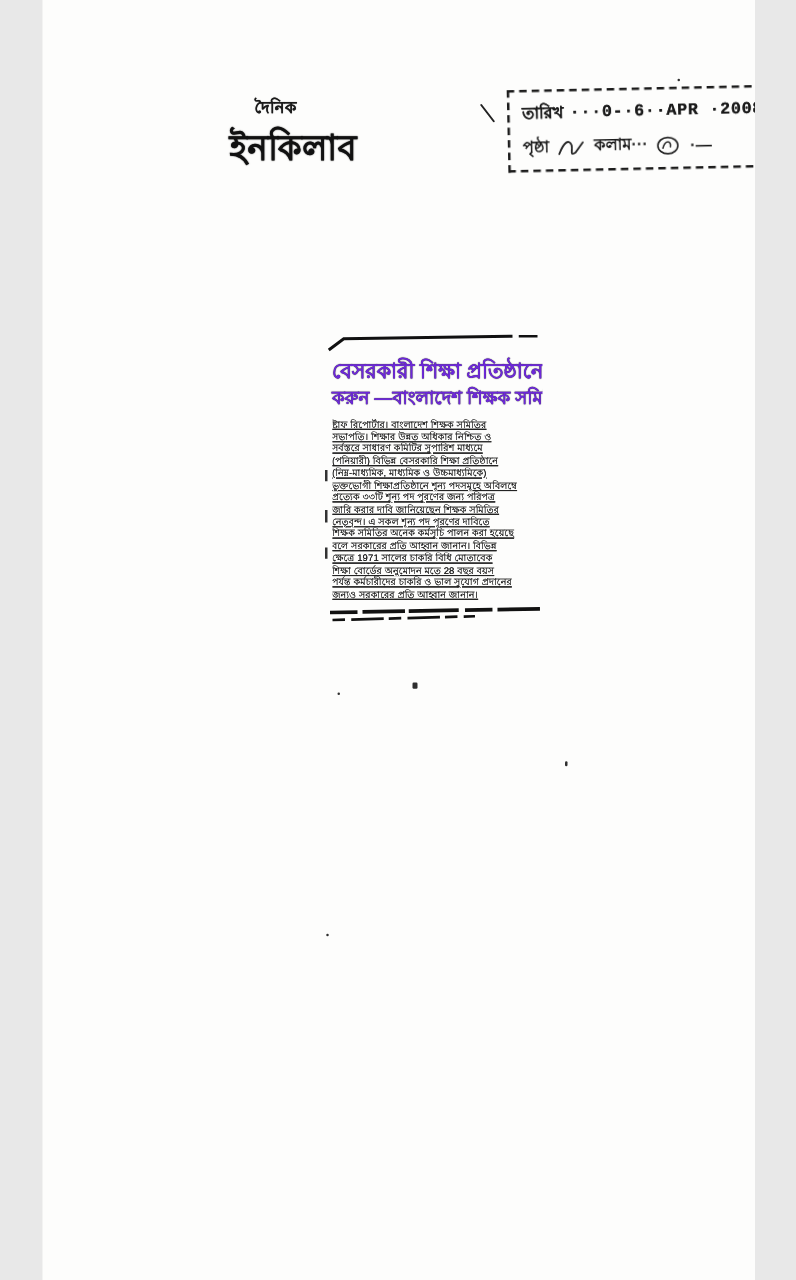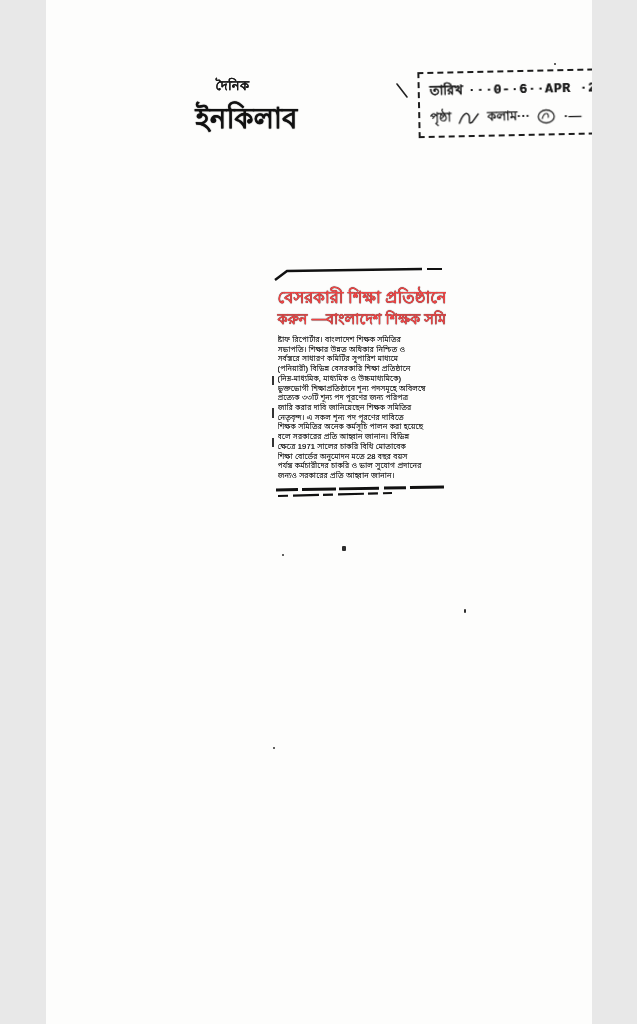--- a/index.html
+++ b/index.html
@@ -8,20 +8,21 @@
     background: #e8e8e8;
   }
   .scan-page {
     position: relative;
     width: 546px;
     height: 1024px;
     margin: 0 auto;
     background: #fdfdfc;
     overflow: hidden;
     color: #161616;
+    padding-left: 24px;
   }
 
   
   .masthead {
     position: absolute;
     left: 150px;
     top: 76px;
     width: 130px;
     filter: blur(0.25px);
   }
@@ -83,21 +84,21 @@
   .clipping {
     position: absolute;
     left: 228px;
     top: 266px;
     width: 172px;
     overflow: hidden;
   }
   .clip-top-rule { display: block; }
   .headline {
     margin: 4px 0 2px 4px;
-    color: #ef4444;
+    color: #6d28d9;
     filter: blur(0.25px);
   }
   .headline-line {
     font-weight: bold;
     font-size: 16.5px;
     line-height: 1.42;
     text-shadow: 0 0 0.8px #0d0d0d;
     white-space: nowrap;
   }
   .headline-line.sub {
@@ -108,20 +109,21 @@
     color: #232323;
     filter: blur(0.3px);
   }
   .body-line {
     font-size: 7.6px;
     line-height: 1.28;
     letter-spacing: 0.1px;
     white-space: nowrap;
     overflow: hidden;
     text-shadow: 0 0 0.4px #2a2a2a;
+    text-decoration: underline;
   }
   .clip-bottom-rule { display: block; margin-top: 4px; }
 
   
   .edge-tick {
     position: absolute;
     width: 2px;
     background: #333;
   }
 

